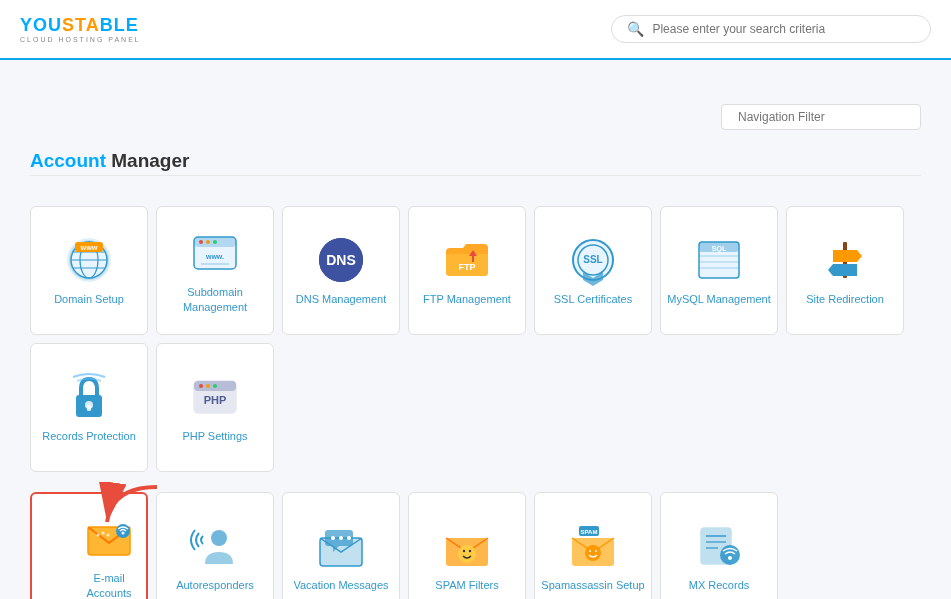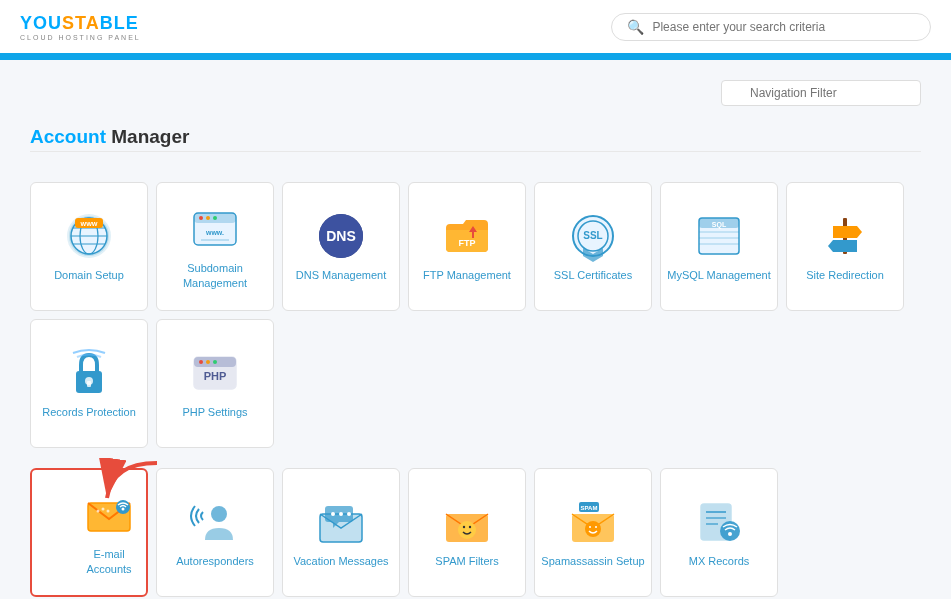--- a/index.html
+++ b/index.html
@@ -1,21 +1,21 @@
 <!DOCTYPE html>
 <html><head>
   <meta charset="utf-8">
   <style>
     * { box-sizing: border-box; margin: 0; padding: 0; }
     body { font-family: Arial, sans-serif; background: #f5f7fa; color: #333; font-size: 13px; }
 
     
     .header {
       background: #fff;
-      border-bottom: 7px solid #0ea5e9;
+      border-bottom: 2px solid #0ea5e9;
       display: flex;
       align-items: center;
       padding: 10px 20px;
       height: 60px;
     }
     .logo-area {
       display: flex;
       flex-direction: column;
       margin-right: auto;
     }
@@ -62,25 +62,26 @@
 
     
     .nav-filter-row {
       display: flex;
       justify-content: flex-end;
       margin-bottom: 20px;
     }
     .nav-filter-input {
       border: 1px solid #ddd;
       border-radius: 4px;
-      padding: 5px 28px;
+      padding: 5px 16px;
       font-size: 12px;
       color: #666;
       width: 200px;
       outline: none;
+      margin-top: 24px;
     }
 
     
     .section-title {
       font-size: 19px;
       font-weight: bold;
       color: #333;
       margin-bottom: 30px;
       border-bottom: 1px solid #e8e8e8;
       padding-bottom: 3px;

